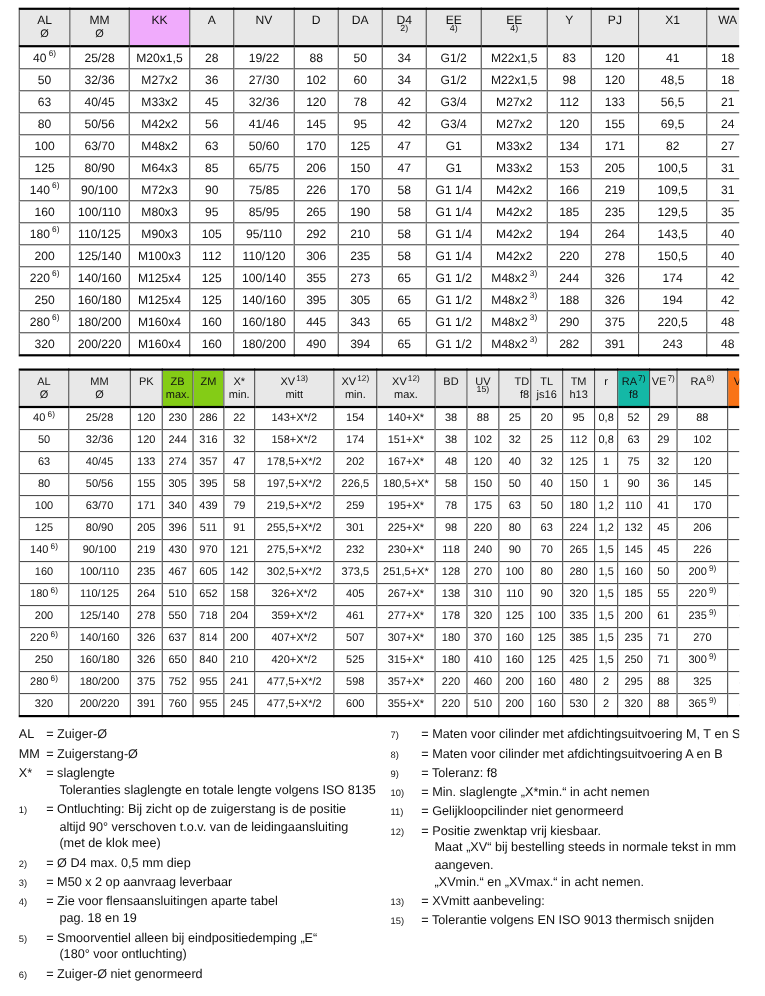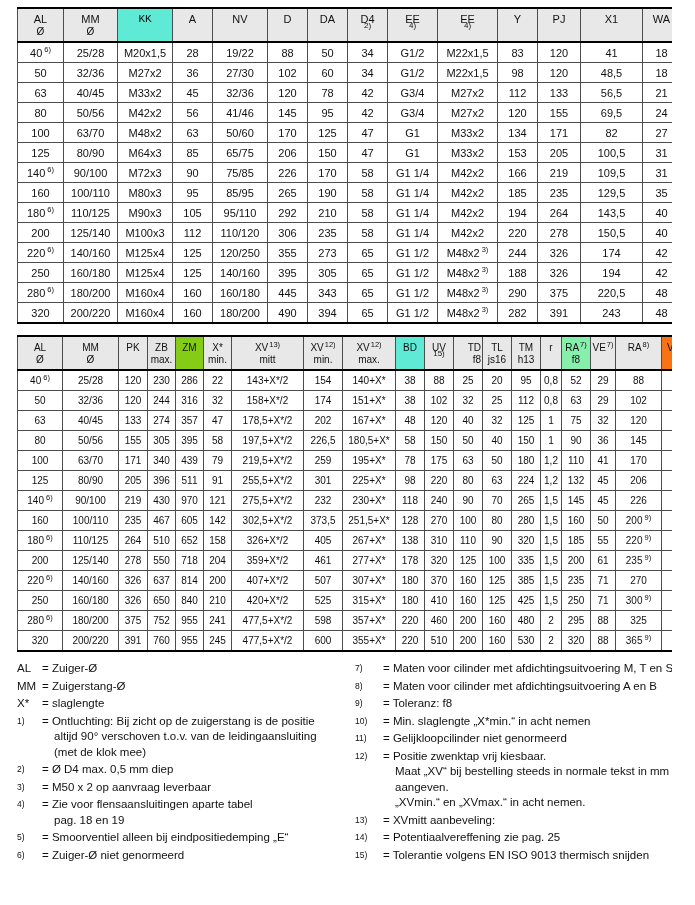--- a/index.html
+++ b/index.html
@@ -86,21 +86,21 @@
       <thead>
         <tr>
           <th style="background: rgb(232, 232, 232);">
             <div class="h-top">AL</div>
             <div class="h-bot">Ø</div>
           </th>
           <th style="background: rgb(232, 232, 232);">
             <div class="h-top">MM</div>
             <div class="h-bot">Ø</div>
           </th>
-          <th style="background: #5eead4; font-family: Liberation Mono, monospace;">
+          <th style="background: #f0abfc;">
             <div class="h-top">KK</div>
             <div class="h-bot"></div>
           </th>
           <th style="background: rgb(232, 232, 232);">
             <div class="h-top">A</div>
             <div class="h-bot"></div>
           </th>
           <th style="background: rgb(232, 232, 232);">
             <div class="h-top">NV</div>
             <div class="h-bot"></div>
@@ -302,21 +302,21 @@
           <td>220</td>
           <td>278</td>
           <td>150,5</td>
           <td>40</td>
         </tr>
         <tr>
           <td>220<sup>6)</sup></td>
           <td>140/160</td>
           <td>M125x4</td>
           <td>125</td>
-          <td>120/250</td>
+          <td>100/140</td>
           <td>355</td>
           <td>273</td>
           <td>65</td>
           <td>G1 1/2</td>
           <td>M48x2<sup>3)</sup></td>
           <td>244</td>
           <td>326</td>
           <td>174</td>
           <td>42</td>
         </tr>
@@ -400,21 +400,21 @@
             <div class="h-bot">Ø</div>
           </th>
           <th style="background: rgb(232, 232, 232);">
             <div class="h-top">MM</div>
             <div class="h-bot">Ø</div>
           </th>
           <th style="background: rgb(232, 232, 232);">
             <div class="h-top">PK</div>
             <div class="h-bot"></div>
           </th>
-          <th style="background: #e5e5e5;">
+          <th style="background: #84cc16;">
             <div class="h-top">ZB</div>
             <div class="h-bot">max.</div>
           </th>
           <th style="background: #84cc16;">
             <div class="h-top">ZM</div>
             <div class="h-bot"></div>
           </th>
           <th style="background: rgb(232, 232, 232);">
             <div class="h-top">X*</div>
             <div class="h-bot">min.</div>
@@ -424,21 +424,21 @@
             <div class="h-bot">mitt</div>
           </th>
           <th style="background: rgb(232, 232, 232);">
             <div class="h-top">XV<sup>12)</sup></div>
             <div class="h-bot">min.</div>
           </th>
           <th style="background: rgb(232, 232, 232);">
             <div class="h-top">XV<sup>12)</sup></div>
             <div class="h-bot">max.</div>
           </th>
-          <th style="background: #5eead4; margin-top: 33px;">
+          <th style="background: #e5e5e5; margin-top: 33px;">
             <div class="h-top">BD</div>
             <div class="h-bot"></div>
           </th>
           <th style="background: rgb(232, 232, 232);">
             <div class="h-top">UV</div>
             <div class="h-bot"><sup>15)</sup></div>
           </th>
           <th style="background: rgb(232, 232, 232); text-align: right;">
             <div class="h-top">TD</div>
             <div class="h-bot">f8</div>
@@ -448,21 +448,21 @@
             <div class="h-bot">js16</div>
           </th>
           <th style="background: rgb(232, 232, 232);">
             <div class="h-top">TM</div>
             <div class="h-bot">h13</div>
           </th>
           <th style="background: rgb(232, 232, 232);">
             <div class="h-top">r</div>
             <div class="h-bot"></div>
           </th>
-          <th style="background: #86efac;">
+          <th style="background: #14b8a6;">
             <div class="h-top">RA<sup>7)</sup></div>
             <div class="h-bot">f8</div>
           </th>
           <th style="background: rgb(232, 232, 232);">
             <div class="h-top">VE<sup>7)</sup></div>
             <div class="h-bot"></div>
           </th>
           <th style="background: rgb(232, 232, 232);">
             <div class="h-top">RA<sup>8)</sup></div>
             <div class="h-bot"></div>
@@ -782,20 +782,21 @@
         <div class="lg-entry">
           <div class="lg-key">MM</div>
           <div class="lg-body">
             <div class="lg-line first">= Zuigerstang-Ø</div>
           </div>
         </div>
         <div class="lg-entry">
           <div class="lg-key">X*</div>
           <div class="lg-body">
             <div class="lg-line first">= slaglengte</div>
+            <div class="lg-line cont">Toleranties slaglengte en totale lengte volgens ISO 8135</div>
           </div>
         </div>
         <div class="lg-entry">
           <div class="lg-key sup-key">1)</div>
           <div class="lg-body">
             <div class="lg-line first">= Ontluchting: Bij zicht op de zuigerstang is de positie</div>
             <div class="lg-line cont">altijd 90° verschoven t.o.v. van de leidingaansluiting</div>
             <div class="lg-line cont">(met de klok mee)</div>
           </div>
         </div>
@@ -815,20 +816,21 @@
           <div class="lg-key sup-key">4)</div>
           <div class="lg-body">
             <div class="lg-line first">= Zie voor flensaansluitingen aparte tabel</div>
             <div class="lg-line cont">pag. 18 en 19</div>
           </div>
         </div>
         <div class="lg-entry">
           <div class="lg-key sup-key">5)</div>
           <div class="lg-body">
             <div class="lg-line first">= Smoorventiel alleen bij eindpositiedemping „E“</div>
+            <div class="lg-line cont">(180° voor ontluchting)</div>
           </div>
         </div>
         <div class="lg-entry">
           <div class="lg-key sup-key">6)</div>
           <div class="lg-body">
             <div class="lg-line first">= Zuiger-Ø niet genormeerd</div>
           </div>
         </div>
       </div>
     <div class="lg-col-right" id="legend-right">
@@ -868,26 +870,20 @@
             <div class="lg-line first">= Positie zwenktap vrij kiesbaar.</div>
             <div class="lg-line cont">Maat „XV“ bij bestelling steeds in normale tekst in mm</div>
             <div class="lg-line cont">aangeven.</div>
             <div class="lg-line cont">„XVmin.“ en „XVmax.“ in acht nemen.</div>
           </div>
         </div>
         <div class="lg-entry">
           <div class="lg-key sup-key">13)</div>
           <div class="lg-body">
             <div class="lg-line first">= XVmitt aanbeveling:</div>
-          </div>
-        </div>
-        <div class="lg-entry">
-          <div class="lg-key sup-key">14)</div>
-          <div class="lg-body">
-            <div class="lg-line first">= Potentiaalvereffening zie pag. 25</div>
           </div>
         </div>
         <div class="lg-entry">
           <div class="lg-key sup-key">15)</div>
           <div class="lg-body">
             <div class="lg-line first">= Tolerantie volgens EN ISO 9013 thermisch snijden</div>
           </div>
         </div>
       </div>
   </div>

